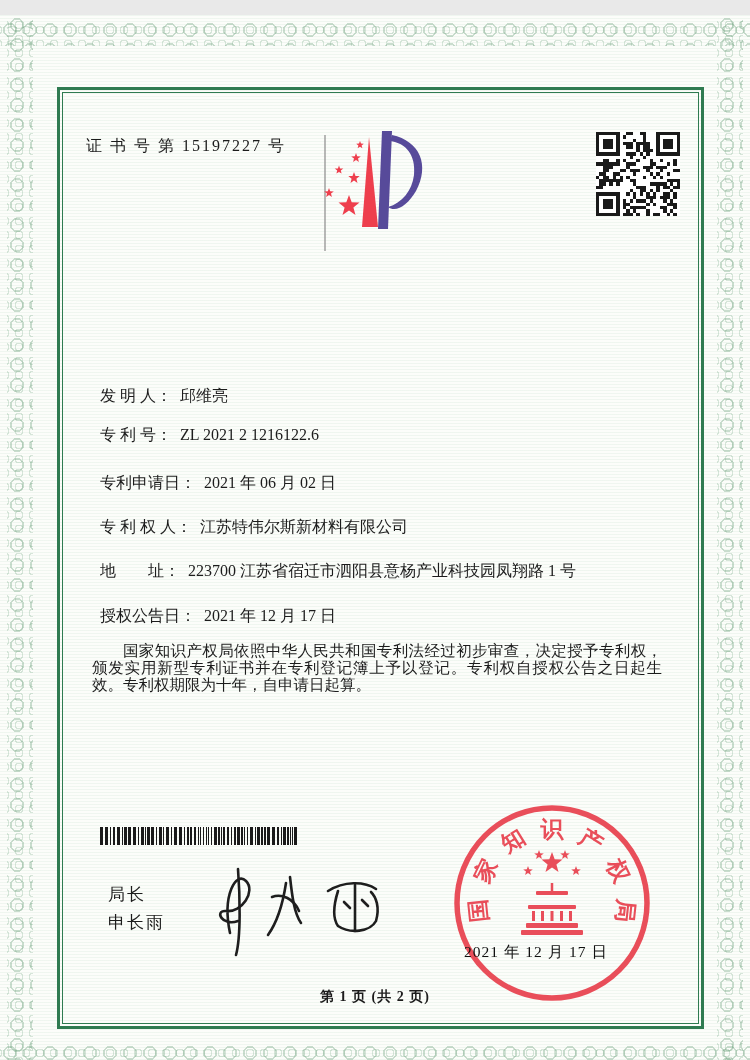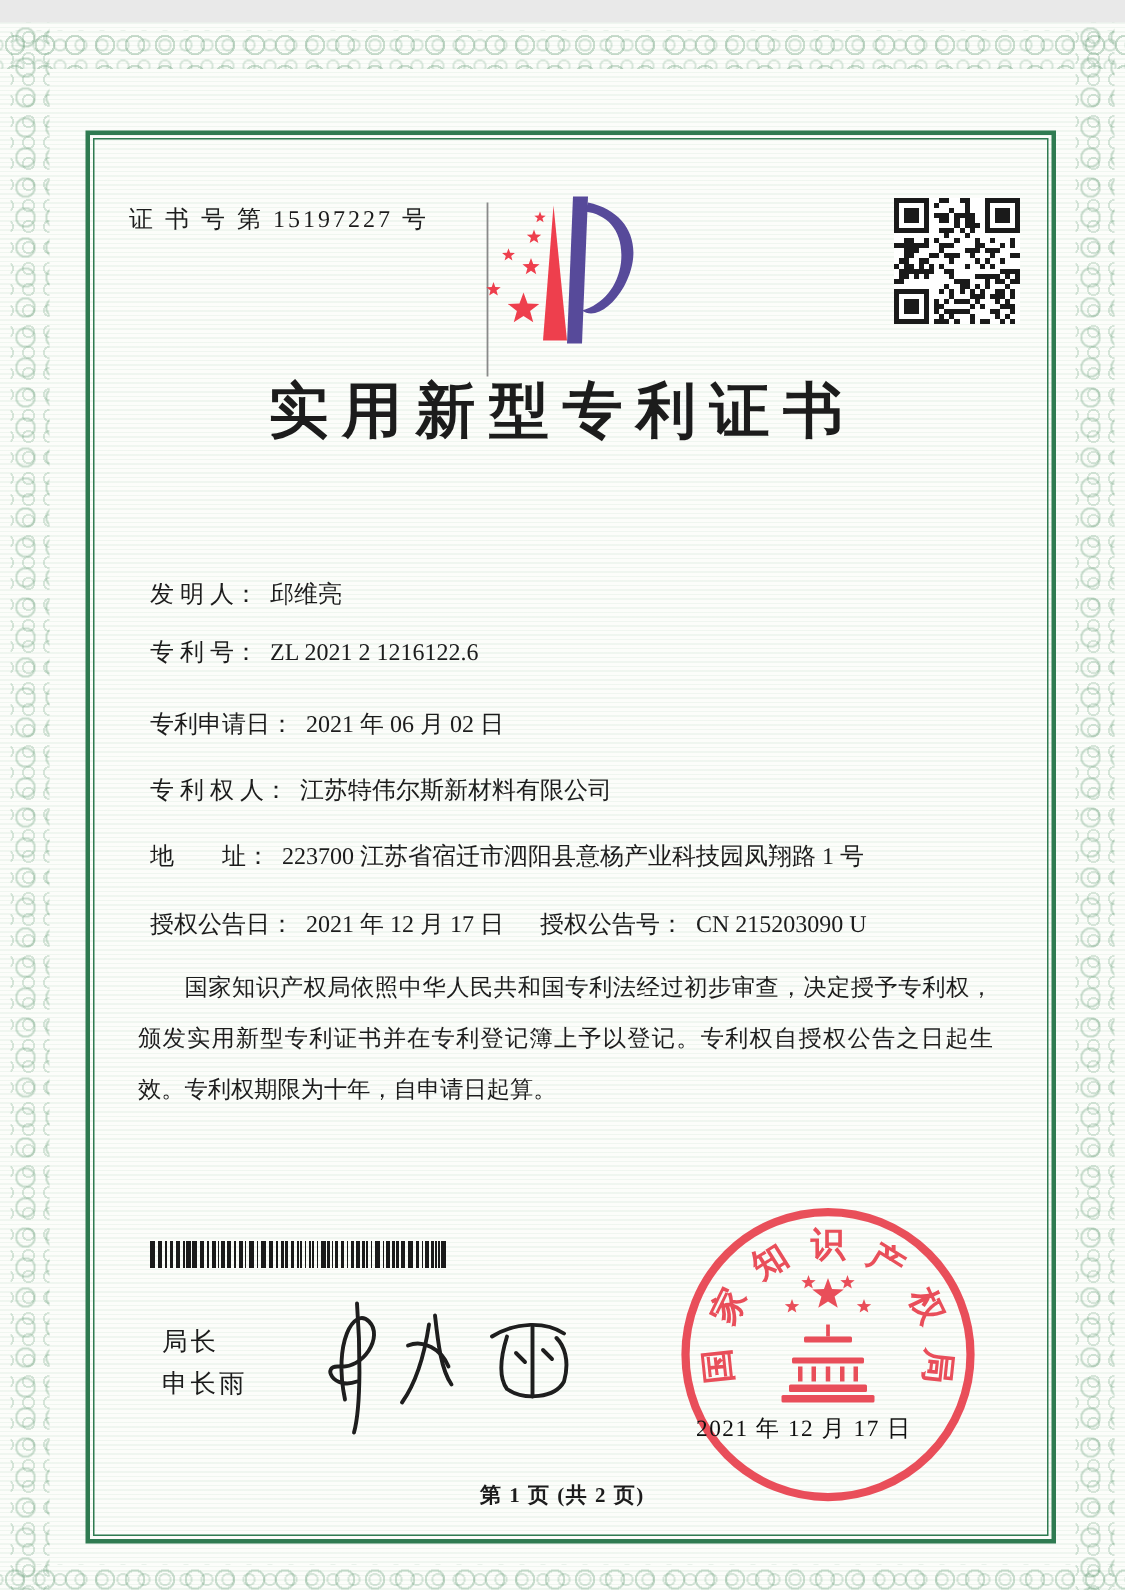--- a/index.html
+++ b/index.html
@@ -25,21 +25,21 @@
   .cert-no{position:absolute;left:86px;top:121px;font-size:16px;letter-spacing:2px;}
   .logo{position:absolute;left:312px;top:110px;}
   .qr{position:absolute;left:596px;top:117px;}
   .title{position:absolute;left:0;right:0;top:231px;text-align:center;
     font-size:40px;font-weight:bold;letter-spacing:9px;}
   .frow{position:absolute;left:100px;font-size:16px;white-space:nowrap;}
   .frow .val{margin-left:8px;}
   .r1{top:322px}.r2{top:371px}.r3{top:410px}.r4{top:458px}.r5{top:502px}.r6{top:546px}.r7{top:591px}
   .grant2{position:absolute;left:360px;top:591px;font-size:16px;white-space:nowrap;}
   .grant2 .val{margin-left:8px;}
-  .para{position:absolute;left:92px;width:570px;font-size:15.5px;line-height:34px;
+  .para{position:absolute;left:92px;width:570px;font-size:15.5px;line-height:17px;
     text-align:justify;text-indent:2em;}
   .p1{top:627px}.p2{top:698px}
   .barcode{position:absolute;left:100px;top:812px;}
   .sig-line{position:absolute;left:108px;font-size:17px;letter-spacing:2px;}
   .sig-t1{top:868px}.sig-t2{top:896px}
   .signature{position:absolute;left:202px;top:840px;}
   .seal{position:absolute;left:448px;top:784px;}
   .seal-date{position:absolute;left:464px;top:927px;font-size:15.5px;letter-spacing:1px;color:#101010;z-index:3;}
   .page-num{position:absolute;left:0;right:0;top:973px;text-align:center;font-size:14px;letter-spacing:1px;font-weight:bold;}
   .back-note{position:absolute;left:0;right:0;top:1018px;text-align:center;font-size:15px;letter-spacing:2px;}
@@ -269,30 +269,28 @@
         <rect x="33.60" y="80.64" width="3.36" height="3.36"></rect>
         <rect x="40.32" y="80.64" width="3.36" height="3.36"></rect>
         <rect x="50.40" y="80.64" width="3.36" height="3.36"></rect>
         <rect x="57.12" y="80.64" width="3.36" height="3.36"></rect>
         <rect x="60.48" y="80.64" width="3.36" height="3.36"></rect>
         <rect x="70.56" y="80.64" width="3.36" height="3.36"></rect>
         <rect x="77.28" y="80.64" width="3.36" height="3.36"></rect>
       </g>
   </svg>
 
-  <div class="title">实用新型专利证书</div>
 
   <div class="frow r2"><span class="lbl">发 明 人：</span><span class="val">邱维亮</span></div>
   <div class="frow r3"><span class="lbl">专 利 号：</span><span class="val">ZL 2021 2 1216122.6</span></div>
   <div class="frow r4"><span class="lbl">专利申请日：</span><span class="val">2021 年 06 月 02 日</span></div>
   <div class="frow r5"><span class="lbl">专 利 权 人：</span><span class="val">江苏特伟尔斯新材料有限公司</span></div>
   <div class="frow r6"><span class="lbl">地　　址：</span><span class="val">223700 江苏省宿迁市泗阳县意杨产业科技园凤翔路 1 号</span></div>
 
   <div class="frow r7"><span class="lbl">授权公告日：</span><span class="val">2021 年 12 月 17 日</span></div>
-  <div class="grant2"><span class="lbl">授权公告号：</span><span class="val">CN 215203090 U</span></div>
 
   <div class="para p1">国家知识产权局依照中华人民共和国专利法经过初步审查，决定授予专利权，颁发实用新型专利证书并在专利登记簿上予以登记。专利权自授权公告之日起生效。专利权期限为十年，自申请日起算。</div>
 
   <svg class="barcode" width="200" height="20" viewBox="0 0 200 20" shape-rendering="crispEdges">
     <g fill="#1a1a1a">
         <rect x="0" y="0" width="3" height="18"></rect>
         <rect x="5" y="0" width="3" height="18"></rect>
         <rect x="10" y="0" width="1" height="18"></rect>
         <rect x="13" y="0" width="2" height="18"></rect>
         <rect x="17" y="0" width="3" height="18"></rect>

